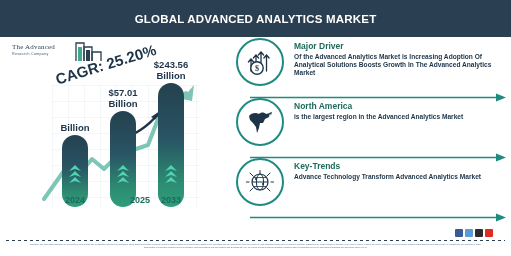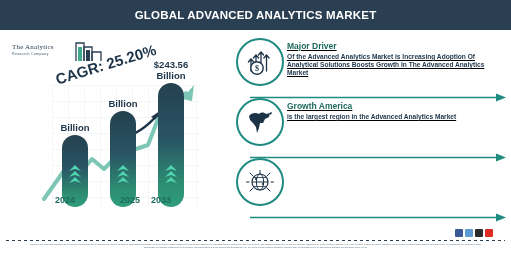--- a/index.html
+++ b/index.html
@@ -5,21 +5,21 @@
   * { box-sizing: border-box; margin: 0; padding: 0; }
   html, body {
     width: 511px; height: 256px;
     font-family: "Liberation Sans", sans-serif;
     background: #ffffff; overflow: hidden;
   }
   #page { position: relative; width: 511px; height: 256px; background: #fff; }
 
   
   .header {
-    position: absolute; left: 0; top: 0; width: 511px; height: 30px;
+    position: absolute; left: 0; top: 0; width: 511px; height: 37px;
     background: #2b3f52; display: flex; align-items: center; justify-content: center;
   }
   .header-title {
     color: #ffffff; font-size: 11.5px; font-weight: bold; letter-spacing: .2px;
   }
 
   
   .left-panel { position: absolute; left: 0; top: 27px; width: 228px; height: 202px; }
 
   .logo { position: absolute; left: 12px; top: 12px; width: 92px; height: 26px; }
@@ -55,21 +55,21 @@
 
   .bar-label {
     position: absolute; text-align: center; width: 56px;
     font-size: 9.5px; font-weight: bold; color: #1d3448; line-height: 10.5px;
   }
   .lbl-1 { left: 29px; bottom: 74px; }
   .lbl-2 { left: 77px; bottom: 98px; }
   .lbl-3 { left: 125px; bottom: 126px; }
 
   .year {
-    position: absolute; bottom: 2px; width: 40px; text-align: left;
+    position: absolute; bottom: 2px; width: 40px; text-align: center;
     font-size: 9px; font-weight: bold; color: #1d6b5c;
   }
   .yr-1 { left: 37px; }
   .yr-2 { left: 102px; }
   .yr-3 { left: 133px; }
 
   .trendline { position: absolute; left: 0; top: 0; width: 200px; height: 154px; pointer-events: none; }
   .cagr-arrow { position: absolute; left: 96px; top: 34px; }
 
   
@@ -77,21 +77,21 @@
   .insight { position: absolute; left: 0; width: 283px; height: 60px; }
   .ins-1 { top: 8px; }
   .ins-2 { top: 68px; }
   .ins-3 { top: 128px; }
 
   .ins-icon {
     position: absolute; left: 8px; top: 3px; width: 48px; height: 48px;
     border-radius: 50%; border: 2.5px solid #1f8a80; background: #fff;
     display: flex; align-items: center; justify-content: center;
   }
-  .ins-text { position: absolute; left: 59px; top: 6px; width: 214px; text-decoration: underline; }
+  .ins-text { position: absolute; left: 66px; top: 6px; width: 214px; }
   .ins-title {
     font-size: 8.5px; font-weight: bold; color: #1d6b5c; margin-bottom: 2px; line-height: 10px;
   }
   .ins-body { font-size: 6.6px; font-weight: bold; color: #1d3448; line-height: 8.2px; }
   .ins-rule { position: absolute; left: 22px; bottom: -2px; width: 258px; height: 9px; }
 
   
   .footer { position: absolute; left: 0; top: 229px; width: 511px; height: 27px; background: #fff; }
   .socials { position: absolute; right: 18px; top: 0px; display: flex; gap: 2px; }
   .soc { width: 8px; height: 8px; border-radius: 1px; display: block; }
@@ -114,21 +114,21 @@
 <div id="page">
 
   <div class="header">
     <div class="header-title">GLOBAL ADVANCED ANALYTICS MARKET</div>
   </div>
 
   <div class="left-panel">
 
     <div class="logo">
       <div class="logo-text">
-        <div class="logo-line1">The Analytics</div>
+        <div class="logo-line1">The Advanced</div>
         <div class="logo-line2">Research Company</div>
       </div>
       <div class="logo-mark">
         <svg width="32" height="24" viewBox="0 0 32 24">
           <polyline points="4,22 4,4 12,4 12,22" fill="none" stroke="#2b3f52" stroke-width="1.3"></polyline>
           <polyline points="12,22 12,8 20,8 20,22" fill="none" stroke="#2b3f52" stroke-width="1.3"></polyline>
           <polyline points="20,22 20,13 29,13 29,22" fill="none" stroke="#2b3f52" stroke-width="1.3"></polyline>
           <rect x="6" y="8" width="4" height="14" fill="#3fa98c"></rect>
           <rect x="14" y="11" width="4" height="11" fill="#2b3f52"></rect>
         </svg>
@@ -189,20 +189,21 @@
               <path d="M7 8 L13 14 L7 12 L1 14 Z" fill="#4fd6ae"></path>
               <path d="M7 14 L13 20 L7 18 L1 20 Z" fill="#4fd6ae"></path>
             </svg>
           </span>
         </div>
 
         <div class="bar-label lbl-1">
           <div>Billion</div>
         </div>
         <div class="bar-label lbl-2">
+          <div>$57.01</div>
           <div>Billion</div>
         </div>
         <div class="bar-label lbl-3">
           <div>$243.56</div>
           <div>Billion</div>
         </div>
 
         <div class="year yr-1">2024</div>
         <div class="year yr-2">2025</div>
         <div class="year yr-3">2033</div>
@@ -237,21 +238,21 @@
 
     <div class="insight ins-2">
       <div class="ins-icon">
         <svg width="30" height="30" viewBox="0 0 30 30">
           <path d="M4 9 C6 6 11 5 14 7 C16 5 19 5 21 7 L25 6 L24 10 L20 12 L18 16
                    L15 16 L14 21 L12 26 L11 20 L8 16 L5 13 Z" fill="#1d3448"></path>
           <path d="M24 6 L27 5 L26 8 Z" fill="#1d3448"></path>
         </svg>
       </div>
       <div class="ins-text">
-        <div class="ins-title">Growth America</div>
+        <div class="ins-title">North America</div>
         <div class="ins-body">is the largest region in the Advanced Analytics Market</div>
       </div>
       <div class="ins-rule">
         <svg width="258" height="9" viewBox="0 0 258 9">
           <line x1="0" y1="4.5" x2="246" y2="4.5" stroke="#1f8a80" stroke-width="1.6"></line>
           <path d="M246,0.5 L256,4.5 L246,8.5 Z" fill="#1f8a80"></path>
         </svg>
       </div>
     </div>
 
@@ -261,20 +262,24 @@
           <circle cx="15" cy="15" r="8" fill="none" stroke="#1d3448" stroke-width="1.2"></circle>
           <ellipse cx="15" cy="15" rx="3.6" ry="8" fill="none" stroke="#1d3448" stroke-width="1"></ellipse>
           <line x1="7" y1="15" x2="23" y2="15" stroke="#1d3448" stroke-width="1"></line>
           <line x1="8.6" y1="10.5" x2="21.4" y2="10.5" stroke="#1d3448" stroke-width="0.8"></line>
           <line x1="8.6" y1="19.5" x2="21.4" y2="19.5" stroke="#1d3448" stroke-width="0.8"></line>
           <path d="M5 6 L8 9 M15 3.5 L15 6.5 M25 6 L22 9 M4 15 L1.5 15 M26 15 L28.5 15 M5 24 L8 21 M25 24 L22 21" stroke="#1d3448" stroke-width="1" stroke-linecap="round"></path>
           <circle cx="11" cy="12" r="1.1" fill="#1d3448"></circle>
           <circle cx="18" cy="17" r="1.1" fill="#1d3448"></circle>
         </svg>
       </div>
+      <div class="ins-text">
+        <div class="ins-title">Key-Trends</div>
+        <div class="ins-body">Advance Technology Transform Advanced Analytics Market</div>
+      </div>
       <div class="ins-rule">
         <svg width="258" height="9" viewBox="0 0 258 9">
           <line x1="0" y1="4.5" x2="246" y2="4.5" stroke="#1f8a80" stroke-width="1.6"></line>
           <path d="M246,0.5 L256,4.5 L246,8.5 Z" fill="#1f8a80"></path>
         </svg>
       </div>
     </div>
   </div>
 
   <div class="footer">

